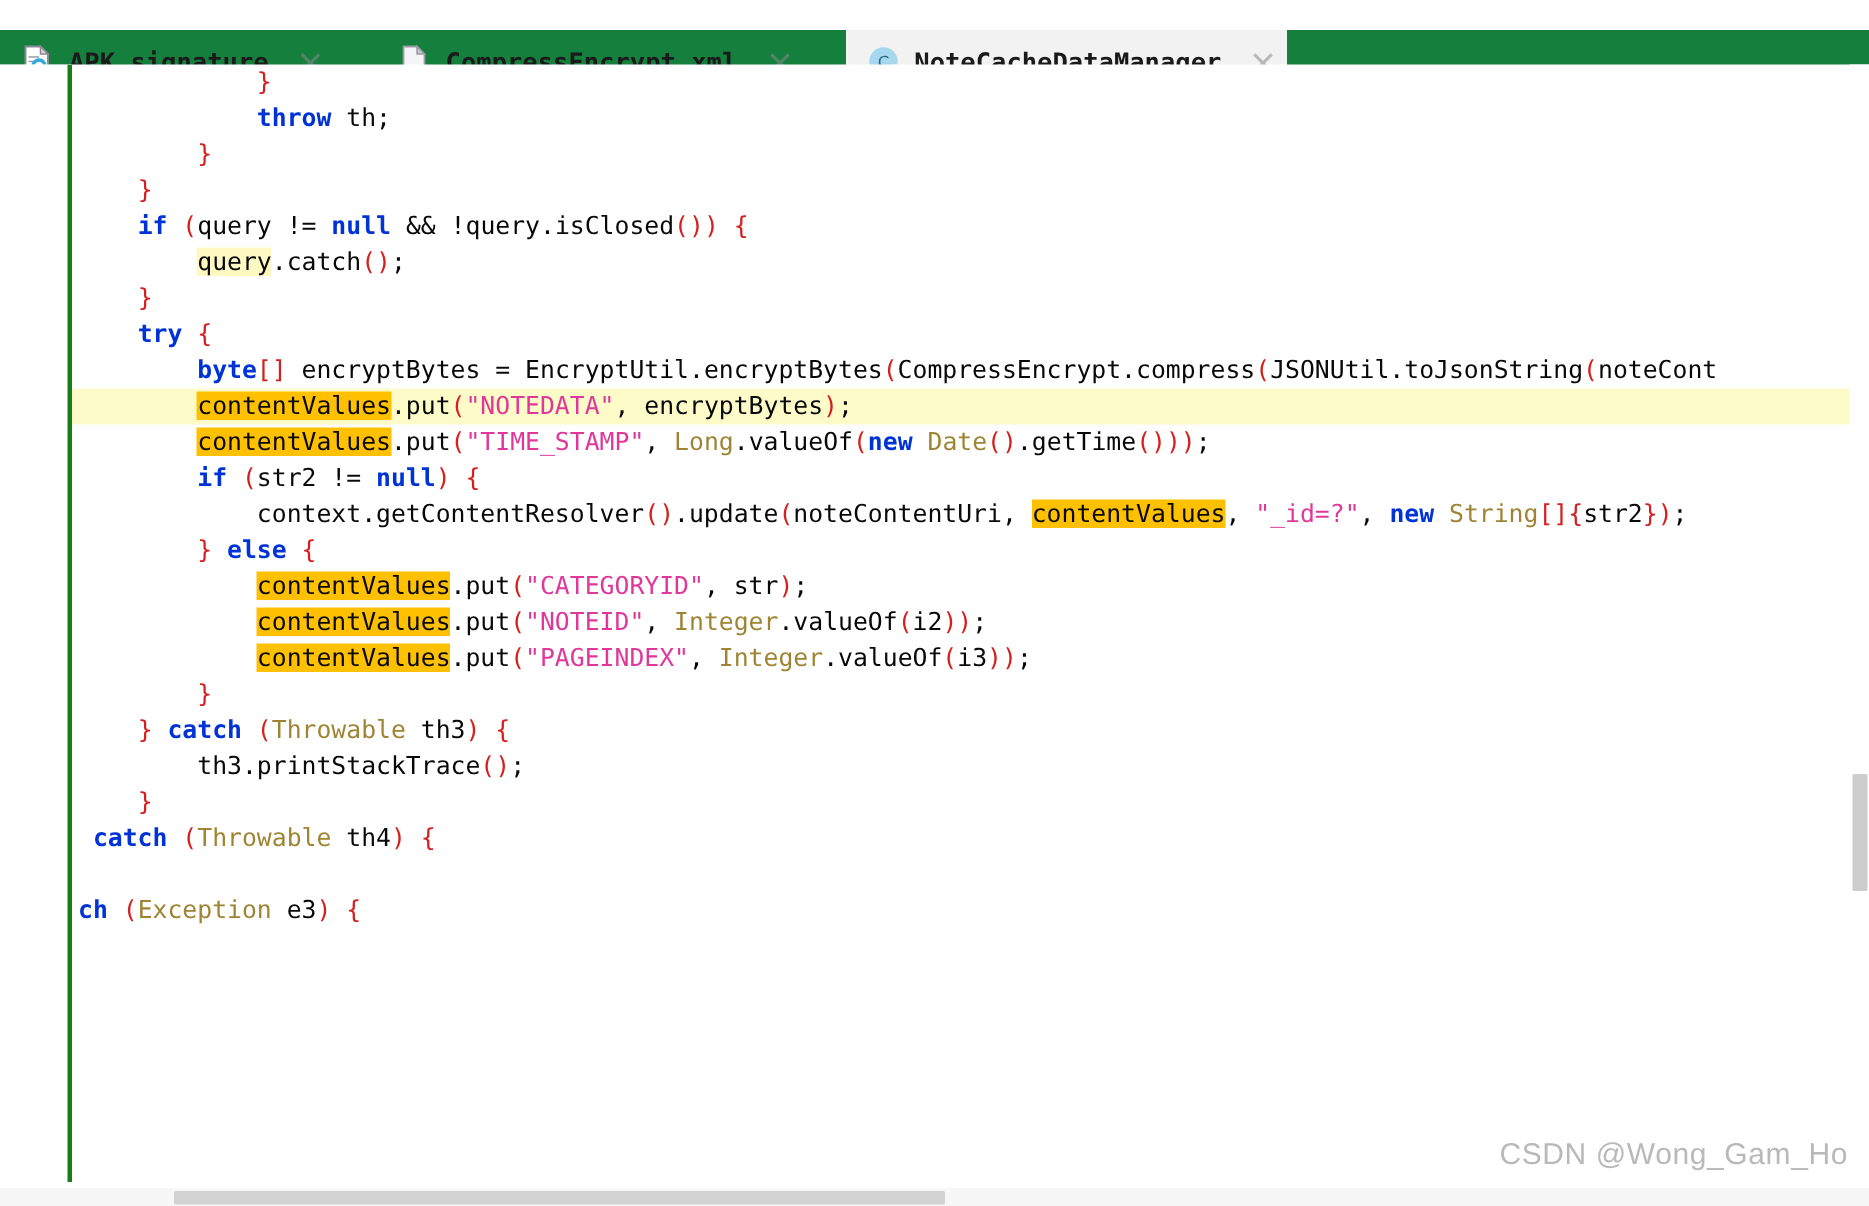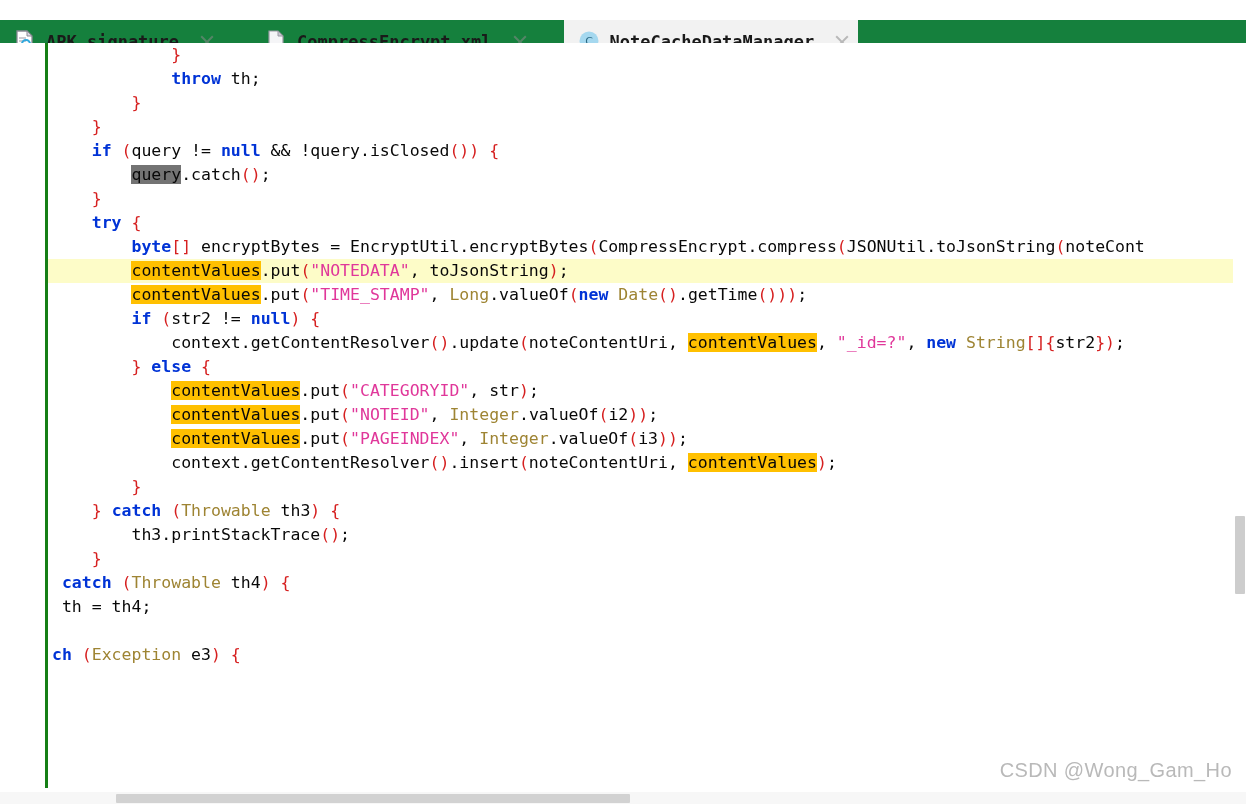--- a/index.html
+++ b/index.html
@@ -132,21 +132,21 @@
   }
   .line .txt { padding-left: 4px; display: inline-block; }
 
   
   .kw   { color: #0033d6; font-weight: bold; }
   .punc { color: #d62020; }
   .str  { color: #e0379a; }
   .typ  { color: #9e8433; text-align: center; }
   .plain{ color: #080808; }
   .hl   { background: #ffc000; }
-  .hlsoft { background: #737373; }
+  .hlsoft { background: #fef9c3; }
 
   
   .watermark {
     position: absolute;
     right: 14px; bottom: 22px;
     font-family: "Liberation Sans", sans-serif;
     font-size: 20px;
     color: #b9b9b9;
     letter-spacing: .4px;
     white-space: nowrap;
@@ -239,35 +239,33 @@
     <div class="code-area" id="code-area">
         <div class="line"><span class="lno"></span><span class="txt"><span class="plain">            </span><span class="punc">}</span></span></div>
         <div class="line"><span class="txt"><span class="plain">            </span><span class="kw">throw</span><span class="plain"> th;</span></span></div>
         <div class="line"><span class="lno"></span><span class="txt"><span class="plain">        </span><span class="punc">}</span></span></div>
         <div class="line"><span class="lno"></span><span class="txt"><span class="plain">    </span><span class="punc">}</span></span></div>
         <div class="line"><span class="txt"><span class="plain">    </span><span class="kw">if</span><span class="plain"> </span><span class="punc">(</span><span class="plain">query != </span><span class="kw">null</span><span class="plain"> &amp;&amp; !query.isClosed</span><span class="punc">()) {</span></span></div>
         <div class="line"><span class="txt"><span class="plain">        </span><span class="hlsoft">query</span><span class="plain">.catch</span><span class="punc">()</span><span class="plain">;</span></span></div>
         <div class="line"><span class="lno"></span><span class="txt"><span class="plain">    </span><span class="punc">}</span></span></div>
         <div class="line"><span class="lno"></span><span class="txt"><span class="plain">    </span><span class="kw">try</span><span class="plain"> </span><span class="punc">{</span></span></div>
         <div class="line"><span class="txt"><span class="plain">        </span><span class="kw">byte</span><span class="punc">[]</span><span class="plain"> encryptBytes = EncryptUtil.encryptBytes</span><span class="punc">(</span><span class="plain">CompressEncrypt.compress</span><span class="punc">(</span><span class="plain">JSONUtil.toJsonString</span><span class="punc">(</span><span class="plain">noteCont</span></span></div>
-        <div class="line caret"><span class="txt"><span class="plain">        </span><span class="hl">contentValues</span><span class="plain">.put</span><span class="punc">(</span><span class="str">"NOTEDATA"</span><span class="plain">, toJsonString</span><span class="punc">)</span><span class="plain">;</span></span></div>
+        <div class="line caret"><span class="txt"><span class="plain">        </span><span class="hl">contentValues</span><span class="plain">.put</span><span class="punc">(</span><span class="str">"NOTEDATA"</span><span class="plain">, encryptBytes</span><span class="punc">)</span><span class="plain">;</span></span></div>
         <div class="line"><span class="txt"><span class="plain">        </span><span class="hl">contentValues</span><span class="plain">.put</span><span class="punc">(</span><span class="str">"TIME_STAMP"</span><span class="plain">, </span><span class="typ">Long</span><span class="plain">.valueOf</span><span class="punc">(</span><span class="kw">new</span><span class="plain"> </span><span class="typ">Date</span><span class="punc">()</span><span class="plain">.getTime</span><span class="punc">()))</span><span class="plain">;</span></span></div>
         <div class="line"><span class="lno"></span><span class="txt"><span class="plain">        </span><span class="kw">if</span><span class="plain"> </span><span class="punc">(</span><span class="plain">str2 != </span><span class="kw">null</span><span class="punc">) {</span></span></div>
         <div class="line"><span class="txt"><span class="plain">            </span><span class="plain">context.getContentResolver</span><span class="punc">()</span><span class="plain">.update</span><span class="punc">(</span><span class="plain">noteContentUri, </span><span class="hl">contentValues</span><span class="plain">, </span><span class="str">"_id=?"</span><span class="plain">, </span><span class="kw">new</span><span class="plain"> </span><span class="typ">String</span><span class="punc">[]</span><span class="punc">{</span><span class="plain">str2</span><span class="punc">})</span><span class="plain">;</span></span></div>
         <div class="line"><span class="lno"></span><span class="txt"><span class="plain">        </span><span class="punc">}</span><span class="plain"> </span><span class="kw">else</span><span class="plain"> </span><span class="punc">{</span></span></div>
         <div class="line"><span class="txt"><span class="plain">            </span><span class="hl">contentValues</span><span class="plain">.put</span><span class="punc">(</span><span class="str">"CATEGORYID"</span><span class="plain">, str</span><span class="punc">)</span><span class="plain">;</span></span></div>
         <div class="line"><span class="txt"><span class="plain">            </span><span class="hl">contentValues</span><span class="plain">.put</span><span class="punc">(</span><span class="str">"NOTEID"</span><span class="plain">, </span><span class="typ">Integer</span><span class="plain">.valueOf</span><span class="punc">(</span><span class="plain">i2</span><span class="punc">))</span><span class="plain">;</span></span></div>
         <div class="line"><span class="txt"><span class="plain">            </span><span class="hl">contentValues</span><span class="plain">.put</span><span class="punc">(</span><span class="str">"PAGEINDEX"</span><span class="plain">, </span><span class="typ">Integer</span><span class="plain">.valueOf</span><span class="punc">(</span><span class="plain">i3</span><span class="punc">))</span><span class="plain">;</span></span></div>
-        <div class="line"><span class="txt"><span class="plain">            </span><span class="plain">context.getContentResolver</span><span class="punc">()</span><span class="plain">.insert</span><span class="punc">(</span><span class="plain">noteContentUri, </span><span class="hl">contentValues</span><span class="punc">)</span><span class="plain">;</span></span></div>
         <div class="line"><span class="lno"></span><span class="txt"><span class="plain">        </span><span class="punc">}</span></span></div>
         <div class="line"><span class="lno"></span><span class="txt"><span class="plain">    </span><span class="punc">}</span><span class="plain"> </span><span class="kw">catch</span><span class="plain"> </span><span class="punc">(</span><span class="typ">Throwable</span><span class="plain"> th3</span><span class="punc">) {</span></span></div>
         <div class="line"><span class="txt"><span class="plain">        </span><span class="plain">th3.printStackTrace</span><span class="punc">()</span><span class="plain">;</span></span></div>
         <div class="line"><span class="lno"></span><span class="txt"><span class="plain">    </span><span class="punc">}</span></span></div>
         <div class="line"><span class="lno"></span><span class="txt"><span class="plain"> </span><span class="kw">catch</span><span class="plain"> </span><span class="punc">(</span><span class="typ">Throwable</span><span class="plain"> th4</span><span class="punc">) {</span></span></div>
-        <div class="line"><span class="lno"></span><span class="txt"><span class="plain"> th = th4;</span></span></div>
         <div class="line"><span class="lno"></span><span class="txt"><span class="plain"></span></span></div>
         <div class="line"><span class="lno"></span><span class="txt"><span class="kw">ch</span><span class="plain"> </span><span class="punc">(</span><span class="typ">Exception</span><span class="plain"> e3</span><span class="punc">) {</span></span></div>
       </div>
     <div class="watermark">CSDN @Wong_Gam_Ho</div>
   </div>
 
   <div class="vscroll-track">
     <div class="vscroll-thumb"></div>
   </div>
   <div class="hscroll-track">

